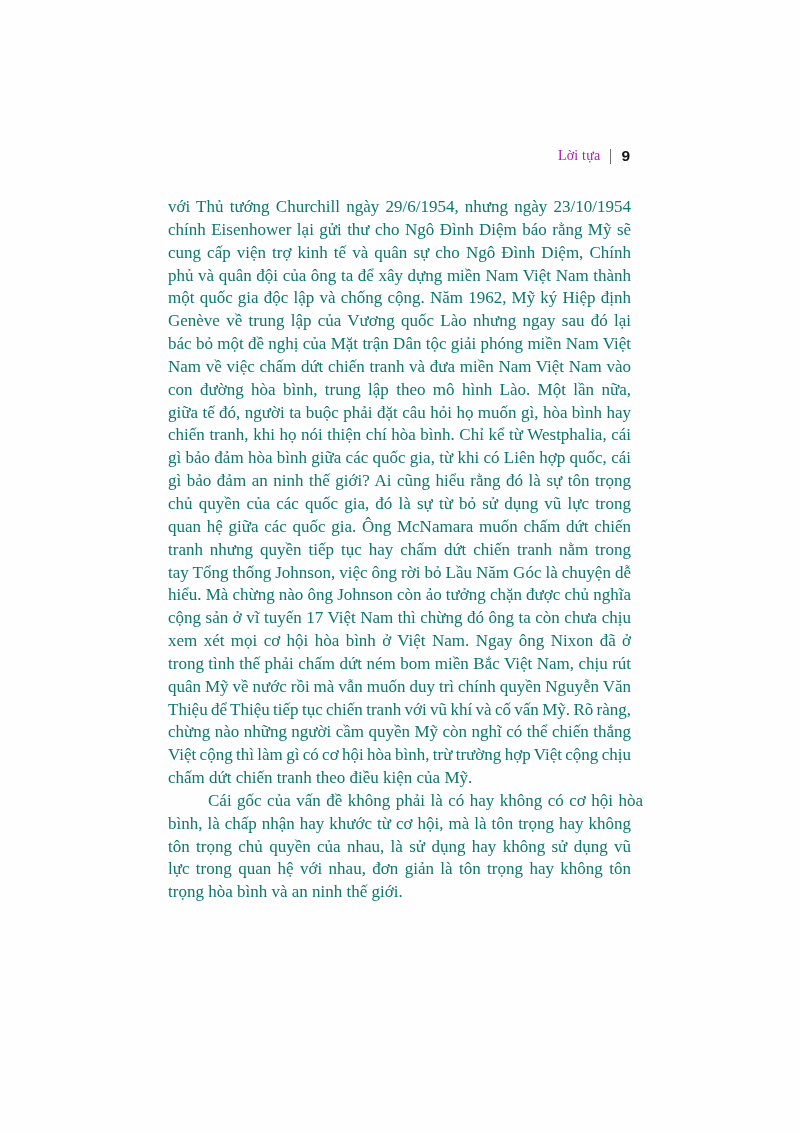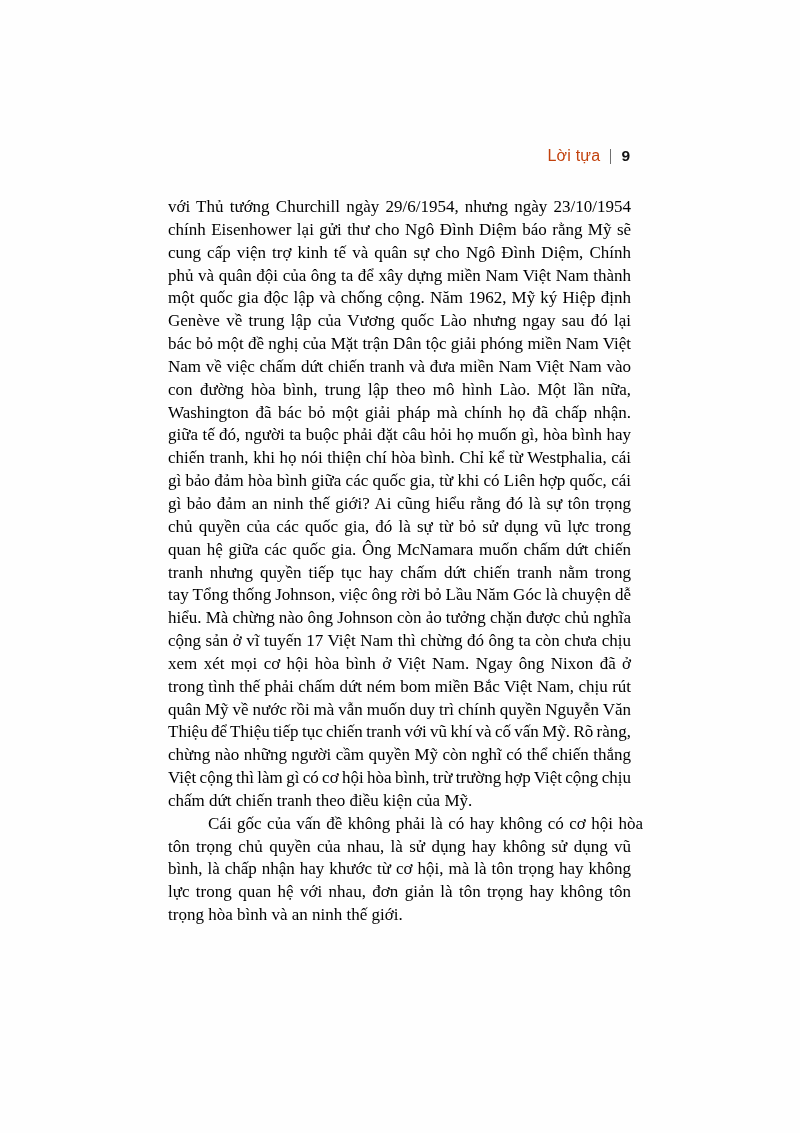--- a/index.html
+++ b/index.html
@@ -17,42 +17,43 @@
   .running-header {
     position: absolute;
     top: 147px;
     right: 170px;
     display: flex;
     align-items: center;
     gap: 10px;
     font-family: "Liberation Sans", "DejaVu Sans", sans-serif;
   }
   .running-header .section-title {
-    font-size: 16px;
-    color: #c2410c;
+    font-size: 14px;
+    color: #a21caf;
     letter-spacing: 0.2px;
+    font-family: Liberation Serif, serif;
   }
   .running-header .header-sep {
     width: 1px;
     height: 15px;
     background: #6f6f6f;
   }
   .running-header .page-number {
     font-size: 15.5px;
     font-weight: bold;
     color: #131313;
   }
   .body-text {
     position: absolute;
     left: 168px;
     top: 196px;
     width: 463px;
     font-size: 17px;
     line-height: 22.85px;
-    color: #000000;
+    color: #0f766e;
   }
   .line {
     height: 22.85px;
     white-space: nowrap;
   }
   .line span { white-space: nowrap; }
   .line.indent { padding-left: 28px; }
 </style>
 </head>
 <body>
@@ -68,38 +69,37 @@
   <div class="body-text">
       <div class="line"><span style="word-spacing: 1.95px;">với Thủ tướng Churchill ngày 29/6/1954, nhưng ngày 23/10/1954</span></div>
       <div class="line"><span style="word-spacing: 1.17px;">chính Eisenhower lại gửi thư cho Ngô Đình Diệm báo rằng Mỹ sẽ</span></div>
       <div class="line"><span style="word-spacing: 1.82px;">cung cấp viện trợ kinh tế và quân sự cho Ngô Đình Diệm, Chính</span></div>
       <div class="line"><span style="word-spacing: 0.34px;">phủ và quân đội của ông ta để xây dựng miền Nam Việt Nam thành</span></div>
       <div class="line"><span style="word-spacing: 0.93px;">một quốc gia độc lập và chống cộng. Năm 1962, Mỹ ký Hiệp định</span></div>
       <div class="line"><span style="word-spacing: 2.02px;">Genève về trung lập của Vương quốc Lào nhưng ngay sau đó lại</span></div>
       <div class="line"><span style="word-spacing: 0.05px; margin-top: 30px;">bác bỏ một đề nghị của Mặt trận Dân tộc giải phóng miền Nam Việt</span></div>
       <div class="line"><span style="word-spacing: 0.42px;">Nam về việc chấm dứt chiến tranh và đưa miền Nam Việt Nam vào</span></div>
       <div class="line"><span style="word-spacing: 3.13px;">con đường hòa bình, trung lập theo mô hình Lào. Một lần nữa,</span></div>
-      <div class="line"><span style="word-spacing: 2.38px;">Washington đã bác bỏ một giải pháp mà chính họ đã chấp nhận.</span></div>
       <div class="line"><span style="word-spacing: 0.18px;">giữa tế đó, người ta buộc phải đặt câu hỏi họ muốn gì, hòa bình hay</span></div>
       <div class="line"><span style="word-spacing: 0.32px;">chiến tranh, khi họ nói thiện chí hòa bình. Chỉ kể từ Westphalia, cái</span></div>
       <div class="line"><span style="word-spacing: 0.05px;">gì bảo đảm hòa bình giữa các quốc gia, từ khi có Liên hợp quốc, cái</span></div>
       <div class="line"><span style="word-spacing: 1.29px;">gì bảo đảm an ninh thế giới? Ai cũng hiểu rằng đó là sự tôn trọng</span></div>
       <div class="line"><span style="word-spacing: 1.91px;">chủ quyền của các quốc gia, đó là sự từ bỏ sử dụng vũ lực trong</span></div>
       <div class="line"><span style="word-spacing: 1.45px;">quan hệ giữa các quốc gia. Ông McNamara muốn chấm dứt chiến</span></div>
       <div class="line"><span style="word-spacing: 2.69px;">tranh nhưng quyền tiếp tục hay chấm dứt chiến tranh nằm trong</span></div>
       <div class="line"><span style="word-spacing: -0.21px;">tay Tổng thống Johnson, việc ông rời bỏ Lầu Năm Góc là chuyện dễ</span></div>
       <div class="line"><span style="word-spacing: -0.12px;">hiểu. Mà chừng nào ông Johnson còn ảo tưởng chặn được chủ nghĩa</span></div>
       <div class="line"><span style="word-spacing: 0.26px;">cộng sản ở vĩ tuyến 17 Việt Nam thì chừng đó ông ta còn chưa chịu</span></div>
       <div class="line"><span style="word-spacing: 2.14px;">xem xét mọi cơ hội hòa bình ở Việt Nam. Ngay ông Nixon đã ở</span></div>
       <div class="line"><span style="word-spacing: 0.22px;">trong tình thế phải chấm dứt ném bom miền Bắc Việt Nam, chịu rút</span></div>
       <div class="line"><span style="word-spacing: -0.3px;">quân Mỹ về nước rồi mà vẫn muốn duy trì chính quyền Nguyễn Văn</span></div>
       <div class="line"><span style="word-spacing: -0.9px;">Thiệu để Thiệu tiếp tục chiến tranh với vũ khí và cố vấn Mỹ. Rõ ràng,</span></div>
       <div class="line"><span style="word-spacing: 0.2px;">chừng nào những người cầm quyền Mỹ còn nghĩ có thể chiến thắng</span></div>
       <div class="line"><span style="word-spacing: -0.9px;">Việt cộng thì làm gì có cơ hội hòa bình, trừ trường hợp Việt cộng chịu</span></div>
       <div class="line para-last"><span>chấm dứt chiến tranh theo điều kiện của Mỹ.</span></div>
       <div class="line indent"><span style="word-spacing: 1.23px; margin-left: 12px;">Cái gốc của vấn đề không phải là có hay không có cơ hội hòa</span></div>
+      <div class="line"><span style="word-spacing: 0.73px;">bình, là chấp nhận hay khước từ cơ hội, mà là tôn trọng hay không</span></div>
       <div class="line"><span style="word-spacing: 2.09px;">tôn trọng chủ quyền của nhau, là sử dụng hay không sử dụng vũ</span></div>
-      <div class="line"><span style="word-spacing: 0.73px;">bình, là chấp nhận hay khước từ cơ hội, mà là tôn trọng hay không</span></div>
       <div class="line"><span style="word-spacing: 2.14px;">lực trong quan hệ với nhau, đơn giản là tôn trọng hay không tôn</span></div>
       <div class="line para-last"><span>trọng hòa bình và an ninh thế giới.</span></div>
     </div>
 
 </div>
 
 </body></html>

